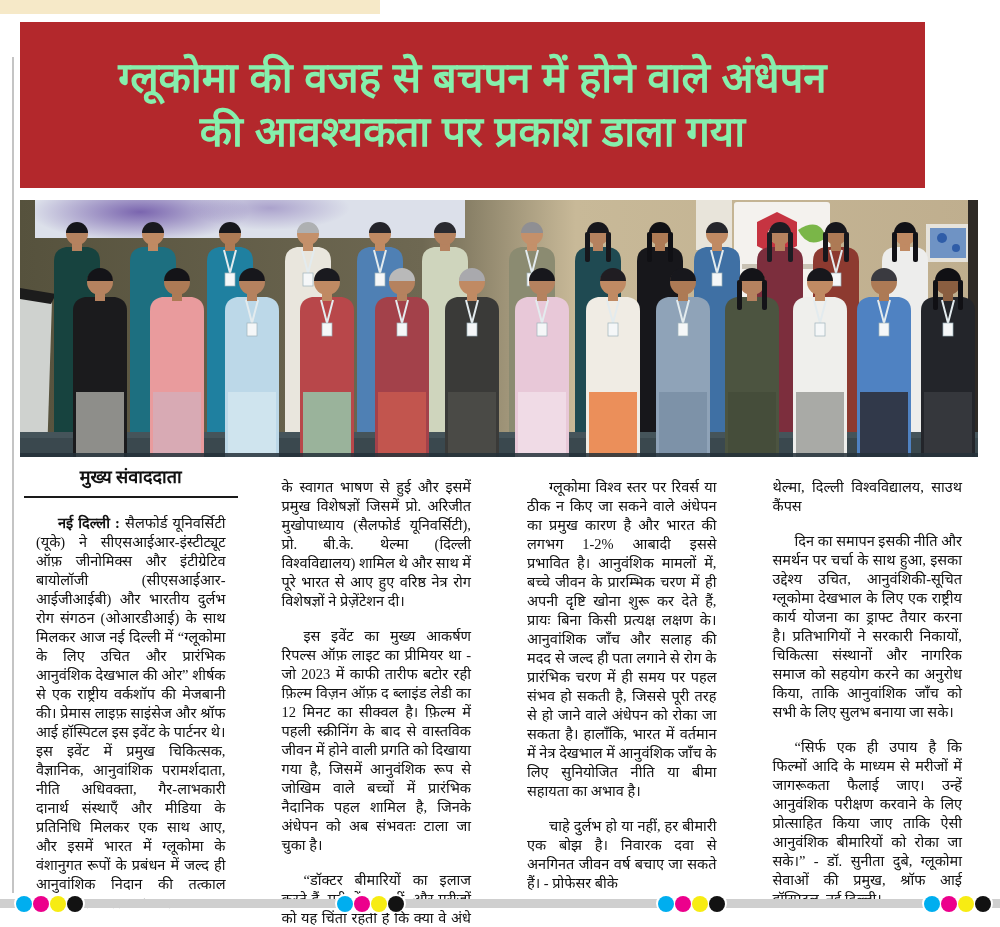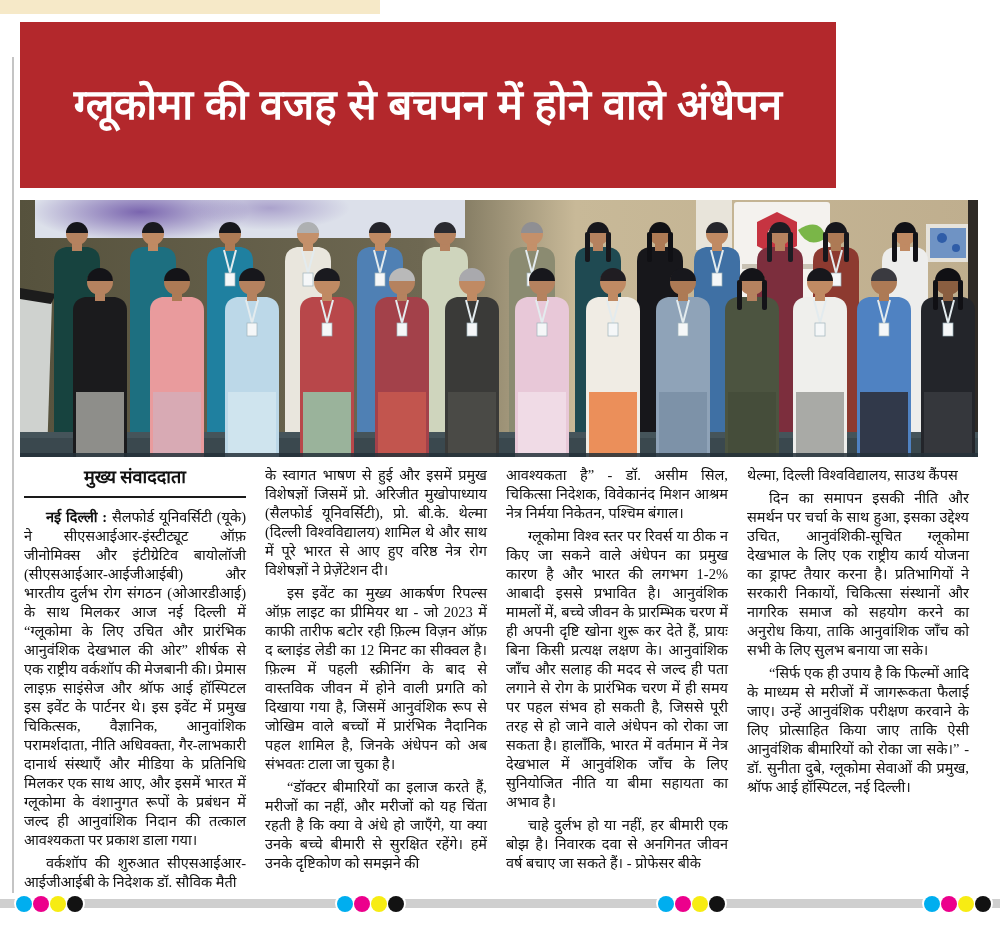--- a/index.html
+++ b/index.html
@@ -4,54 +4,55 @@
 <style>
   html,body{margin:0;padding:0;}
   body{
     width:1000px;height:927px;position:relative;background:#ffffff;
     font-family:"Liberation Serif", serif;color:#161616;overflow:hidden;
   }
   .top-strip{position:absolute;left:0;top:0;width:380px;height:14px;background:#f6e9c8;}
   .left-rule{position:absolute;left:12px;top:57px;width:2px;height:836px;background:#c4c4c4;}
 
   .headline-banner{
-    position:absolute;left:20px;top:22px;width:816px;height:166px;background:#b3282c;
+    position:absolute;left:20px;top:22px;width:905px;height:166px;background:#b3282c;
     display:flex;flex-direction:column;justify-content:center;align-items:center;
-    text-align:center;color:#ffffff;font-family:"Liberation Sans", sans-serif;font-weight:bold;
+    text-align:center;color:#86efac;font-family:"Liberation Sans", sans-serif;font-weight:bold;
   }
   .headline-line{font-size:42px;line-height:54px;white-space:nowrap;letter-spacing:0px;}
 
   .photo-wrap{position:absolute;left:20px;top:200px;width:958px;height:257px;background:#8c8373;}
   .photo-wrap svg{display:block;}
 
   .article{
     position:absolute;left:20px;top:462px;width:958px;height:432px;
-    display:flex;gap:11px;
+    display:flex;gap:24px;
   }
   .col{width:230px;font-size:14.5px;line-height:19px;text-align:justify;color:#111;}
   .byline{
     font-weight:bold;font-size:18px;text-align:center;line-height:26px;
     border-bottom:2px solid #1a1a1a;margin:2px 4px 10px 4px;padding-bottom:6px;
   }
-  .col p{margin:4px;}
+  .col p{margin:16px;}
   .col p.ind{text-indent:22px;}
 
   .reg-bar{position:absolute;left:0;top:899px;width:1000px;height:9px;background:#cfcfcf;}
   .reg-group{position:absolute;top:-5px;height:19px;background:#ffffff;border-radius:10px;
     display:flex;align-items:center;gap:1px;padding:0 2px;}
   .reg-dot{width:16px;height:16px;border-radius:50%;}
 </style>
 </head>
 <body>
 
 <div class="top-strip"></div>
 <div class="left-rule"></div>
 
 <div class="headline-banner">
   <div class="headline-line">ग्लूकोमा की वजह से बचपन में होने वाले अंधेपन</div>
+  <div class="headline-line">की आवश्यकता पर प्रकाश डाला गया</div>
 </div>
 
 <div class="photo-wrap">
   <svg id="photo-svg" width="958" height="257" viewBox="0 0 958 257">
       <defs>
         <linearGradient id="wall" x1="0" y1="0" x2="1" y2="0">
           <stop offset="0%" stop-color="#56523d"></stop>
           <stop offset="42%" stop-color="#6e6852"></stop>
           <stop offset="58%" stop-color="#c8b998"></stop>
           <stop offset="100%" stop-color="#bfae8e"></stop>
@@ -308,21 +309,20 @@
     <div class="byline">मुख्य संवाददाता</div>
     <p class="ind"><b>नई दिल्ली :</b> <span>सैलफोर्ड यूनिवर्सिटी (यूके) ने सीएसआईआर-इंस्टीट्यूट ऑफ़ जीनोमिक्स और इंटीग्रेटिव बायोलॉजी (सीएसआईआर-आईजीआईबी) और भारतीय दुर्लभ रोग संगठन (ओआरडीआई) के साथ मिलकर आज नई दिल्ली में “ग्लूकोमा के लिए उचित और प्रारंभिक आनुवंशिक देखभाल की ओर” शीर्षक से एक राष्ट्रीय वर्कशॉप की मेजबानी की। प्रेमास लाइफ़ साइंसेज और श्रॉफ आई हॉस्पिटल इस इवेंट के पार्टनर थे। इस इवेंट में प्रमुख चिकित्सक, वैज्ञानिक, आनुवांशिक परामर्शदाता, नीति अधिवक्ता, गैर-लाभकारी दानार्थ संस्थाएँ और मीडिया के प्रतिनिधि मिलकर एक साथ आए, और इसमें भारत में ग्लूकोमा के वंशानुगत रूपों के प्रबंधन में जल्द ही आनुवांशिक निदान की तत्काल आवश्यकता पर प्रकाश डाला गया।</span></p>
     <p class="ind">वर्कशॉप की शुरुआत सीएसआईआर-आईजीआईबी के निदेशक डॉ. सौविक मैती</p>
   </div>
   <div class="col">
     <p>के स्वागत भाषण से हुई और इसमें प्रमुख विशेषज्ञों जिसमें प्रो. अरिजीत मुखोपाध्याय (सैलफोर्ड यूनिवर्सिटी), प्रो. बी.के. थेल्मा (दिल्ली विश्वविद्यालय) शामिल थे और साथ में पूरे भारत से आए हुए वरिष्ठ नेत्र रोग विशेषज्ञों ने प्रेज़ेंटेशन दी।</p>
     <p class="ind">इस इवेंट का मुख्य आकर्षण रिपल्स ऑफ़ लाइट का प्रीमियर था - जो 2023 में काफी तारीफ बटोर रही फ़िल्म विज़न ऑफ़ द ब्लाइंड लेडी का 12 मिनट का सीक्वल है। फ़िल्म में पहली स्क्रीनिंग के बाद से वास्तविक जीवन में होने वाली प्रगति को दिखाया गया है, जिसमें आनुवंशिक रूप से जोखिम वाले बच्चों में प्रारंभिक नैदानिक पहल शामिल है, जिनके अंधेपन को अब संभवतः टाला जा चुका है।</p>
     <p class="ind">“डॉक्टर बीमारियों का इलाज करते हैं, मरीजों का नहीं, और मरीजों को यह चिंता रहती है कि क्या वे अंधे हो जाएँगे, या क्या उनके बच्चे बीमारी से सुरक्षित रहेंगे। हमें उनके दृष्टिकोण को समझने की</p>
   </div>
   <div class="col">
-    <p>आवश्यकता है” - डॉ. असीम सिल, चिकित्सा निदेशक, विवेकानंद मिशन आश्रम नेत्र निर्मया निकेतन, पश्चिम बंगाल।</p>
     <p class="ind">ग्लूकोमा विश्व स्तर पर रिवर्स या ठीक न किए जा सकने वाले अंधेपन का प्रमुख कारण है और भारत की लगभग 1-2% आबादी इससे प्रभावित है। आनुवंशिक मामलों में, बच्चे जीवन के प्रारम्भिक चरण में ही अपनी दृष्टि खोना शुरू कर देते हैं, प्रायः बिना किसी प्रत्यक्ष लक्षण के। आनुवांशिक जाँच और सलाह की मदद से जल्द ही पता लगाने से रोग के प्रारंभिक चरण में ही समय पर पहल संभव हो सकती है, जिससे पूरी तरह से हो जाने वाले अंधेपन को रोका जा सकता है। हालाँकि, भारत में वर्तमान में नेत्र देखभाल में आनुवंशिक जाँच के लिए सुनियोजित नीति या बीमा सहायता का अभाव है।</p>
     <p class="ind">चाहे दुर्लभ हो या नहीं, हर बीमारी एक बोझ है। निवारक दवा से अनगिनत जीवन वर्ष बचाए जा सकते हैं। - प्रोफेसर बीके</p>
   </div>
   <div class="col">
     <p>थेल्मा, दिल्ली विश्वविद्यालय, साउथ कैंपस</p>
     <p class="ind">दिन का समापन इसकी नीति और समर्थन पर चर्चा के साथ हुआ, इसका उद्देश्य उचित, आनुवंशिकी-सूचित ग्लूकोमा देखभाल के लिए एक राष्ट्रीय कार्य योजना का ड्राफ्ट तैयार करना है। प्रतिभागियों ने सरकारी निकायों, चिकित्सा संस्थानों और नागरिक समाज को सहयोग करने का अनुरोध किया, ताकि आनुवांशिक जाँच को सभी के लिए सुलभ बनाया जा सके।</p>
     <p class="ind">“सिर्फ एक ही उपाय है कि फिल्मों आदि के माध्यम से मरीजों में जागरूकता फैलाई जाए। उन्हें आनुवंशिक परीक्षण करवाने के लिए प्रोत्साहित किया जाए ताकि ऐसी आनुवंशिक बीमारियों को रोका जा सके।” - डॉ. सुनीता दुबे, ग्लूकोमा सेवाओं की प्रमुख, श्रॉफ आई हॉस्पिटल, नई दिल्ली।</p>
   </div>
 </div>
 

